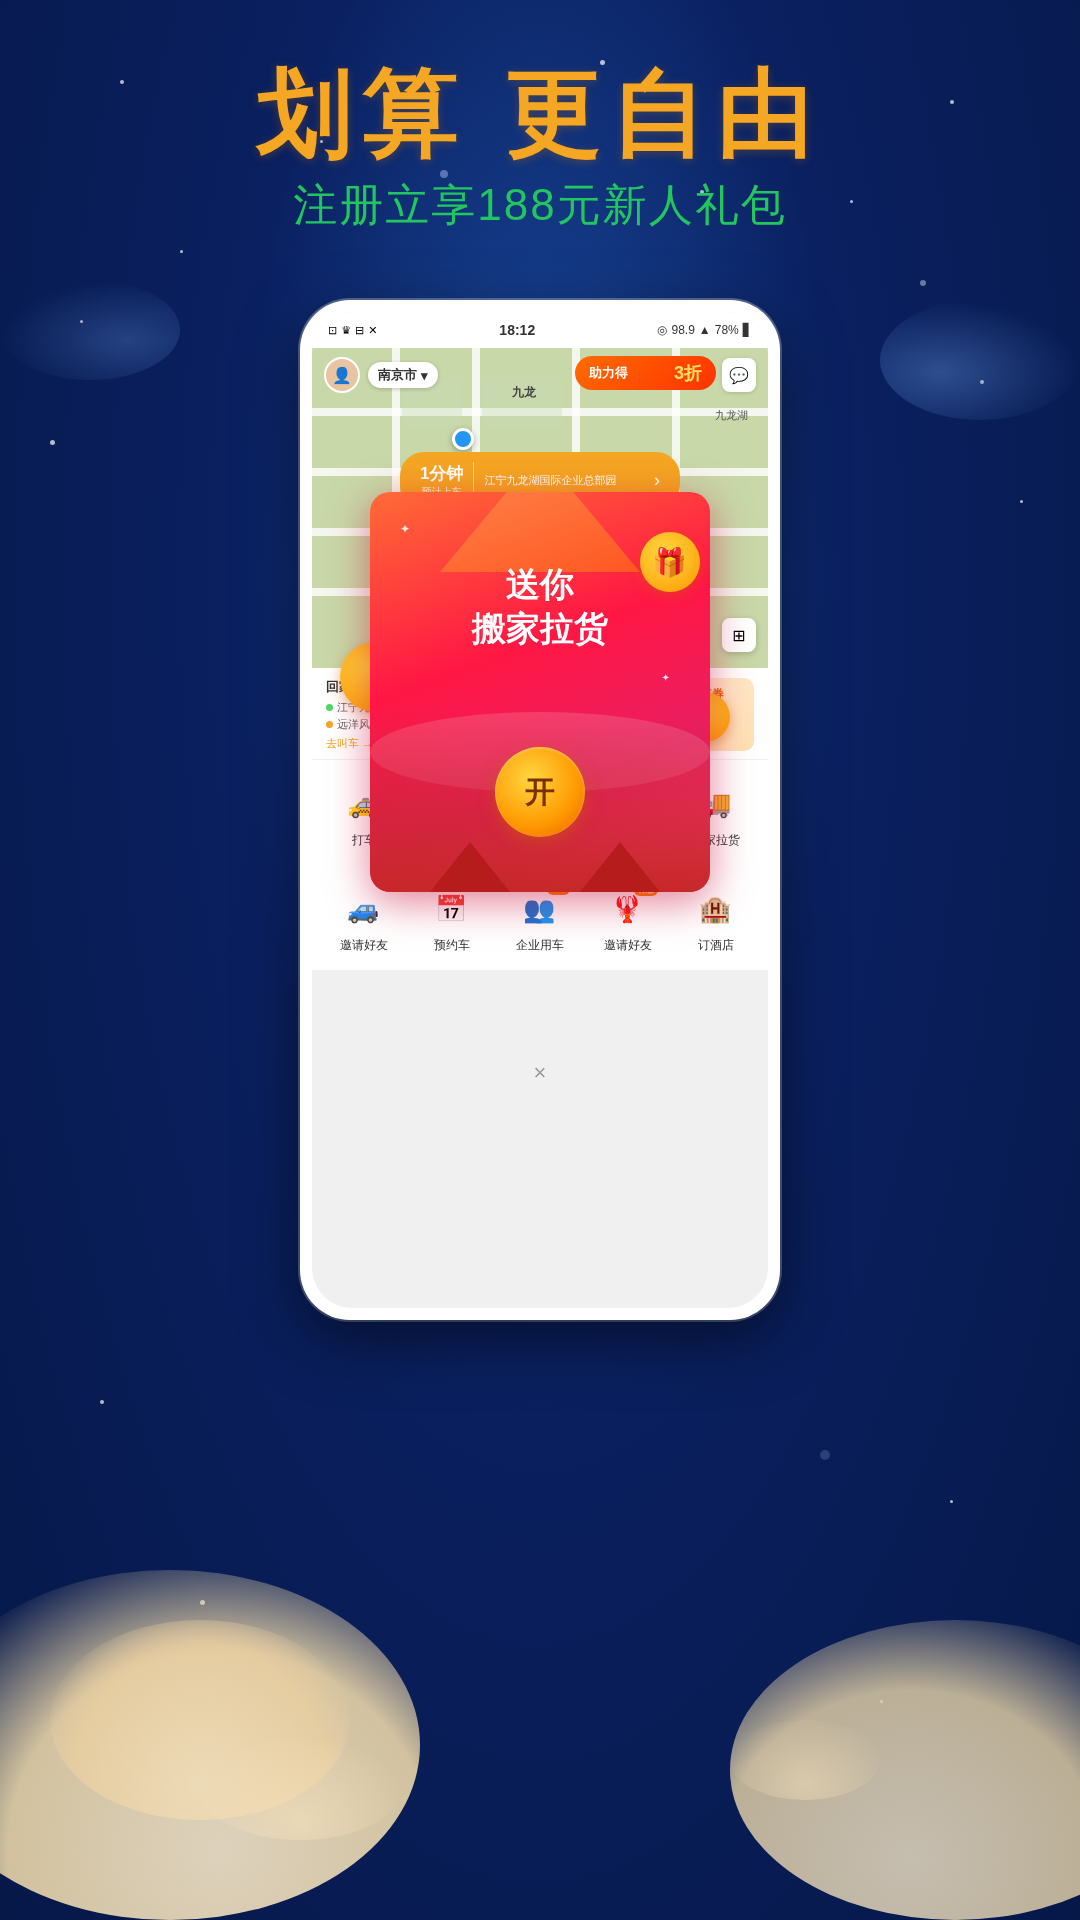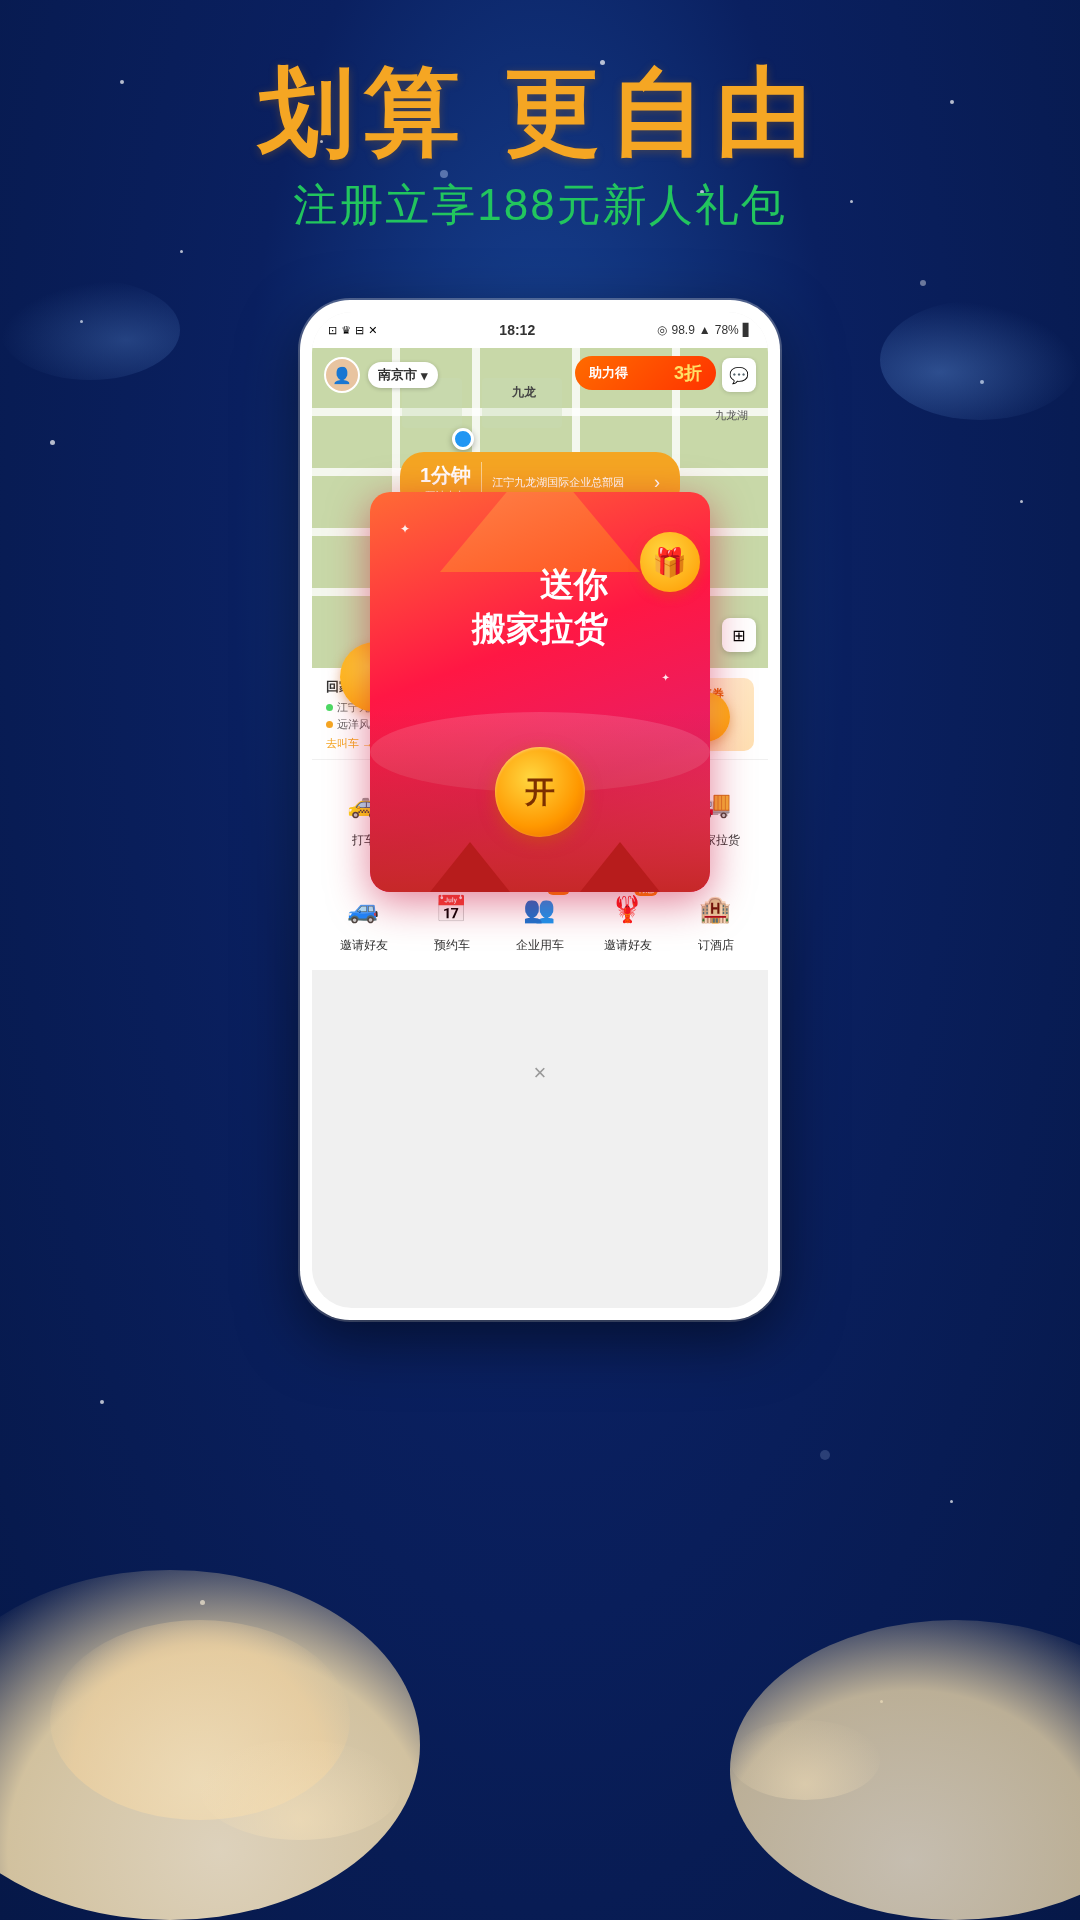--- a/index.html
+++ b/index.html
@@ -107,21 +107,20 @@
       text-align: center;
       z-index: 10;
     }
     .header-title {
       font-size: 96px;
       font-weight: 900;
       color: #f5a623;
       text-shadow: 0 2px 10px rgba(200, 120, 0, 0.3);
       letter-spacing: 10px;
       line-height: 1.1;
-      font-family: Liberation Serif, serif;
     }
     .header-subtitle {
       font-size: 44px;
       color: #22c55e;
       margin-top: 10px;
       font-weight: 500;
       letter-spacing: 2px;
     }
 
     
@@ -287,21 +286,21 @@
       gap: 10px;
       z-index: 25;
       min-width: 280px;
     }
     .eta-time-block {
       text-align: center;
       border-right: 1px solid rgba(255,255,255,0.5);
       padding-right: 10px;
     }
     .eta-time {
-      font-size: 20px;
+      font-size: 17px;
       font-weight: 700;
       color: white;
     }
     .eta-label {
       font-size: 10px;
       color: rgba(255,255,255,0.9);
     }
     .eta-address {
       font-size: 11px;
       color: white;
@@ -492,21 +491,21 @@
       transform: translateX(-50%);
       width: 200px;
       height: 120px;
       background: linear-gradient(160deg, #ff8a50, #ff5722);
       clip-path: polygon(50% 0%, 0% 100%, 100% 100%);
     }
     .envelope-text-main {
       font-size: 34px;
       font-weight: 700;
       color: white;
-      text-align: right;
+      text-align: center;
       line-height: 1.3;
       z-index: 2;
       margin-top: 20px;
     }
     .envelope-arc {
       position: absolute;
       bottom: 100px;
       left: 50%;
       transform: translateX(-50%);
       width: 340px;

